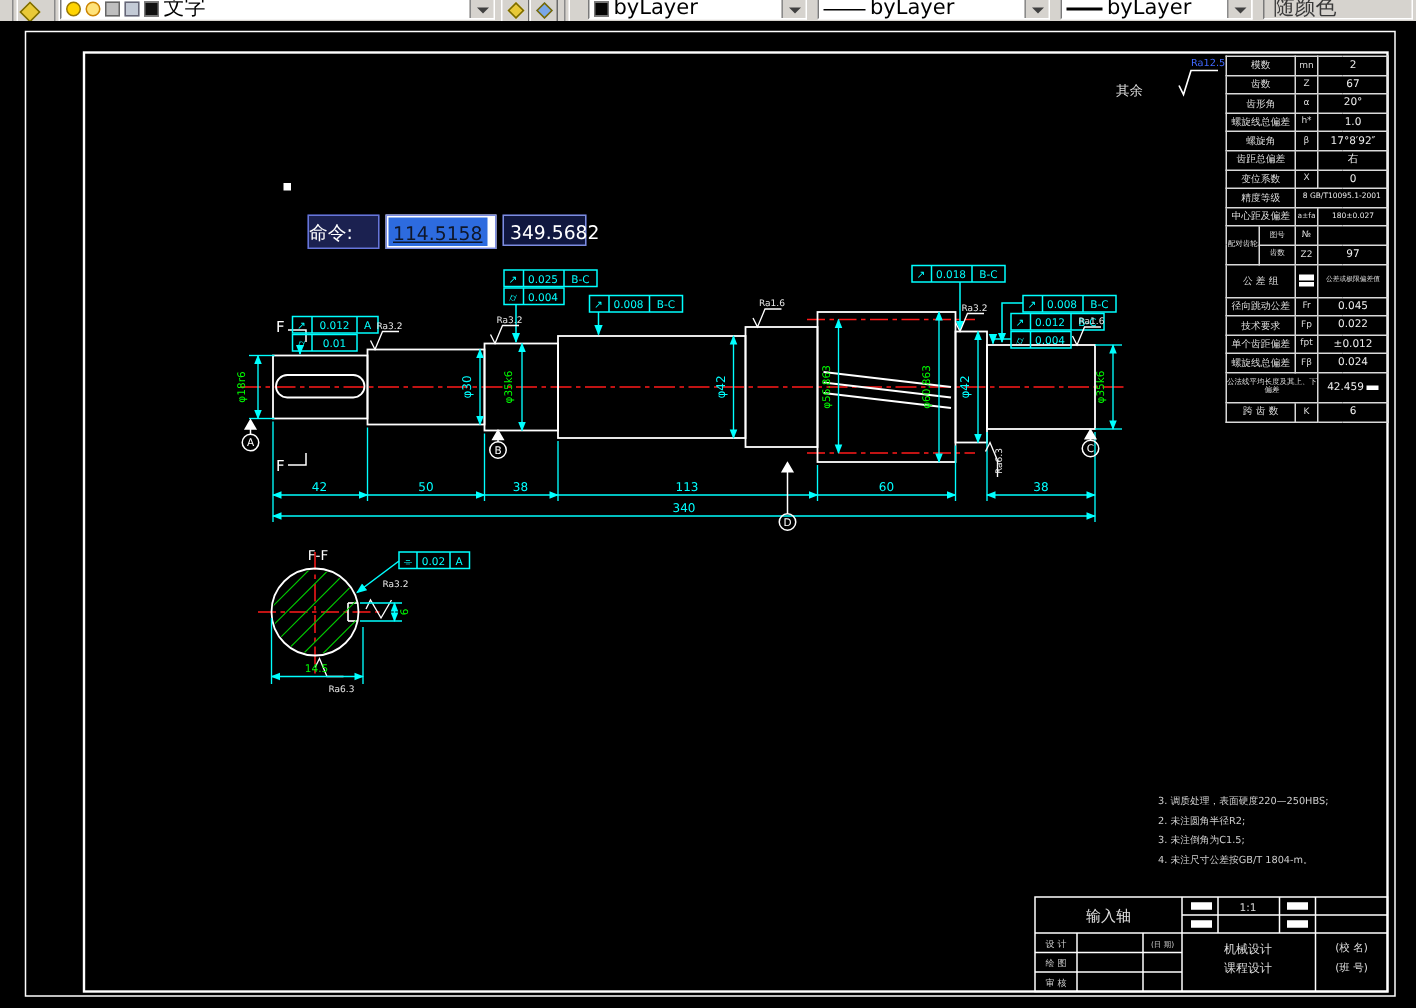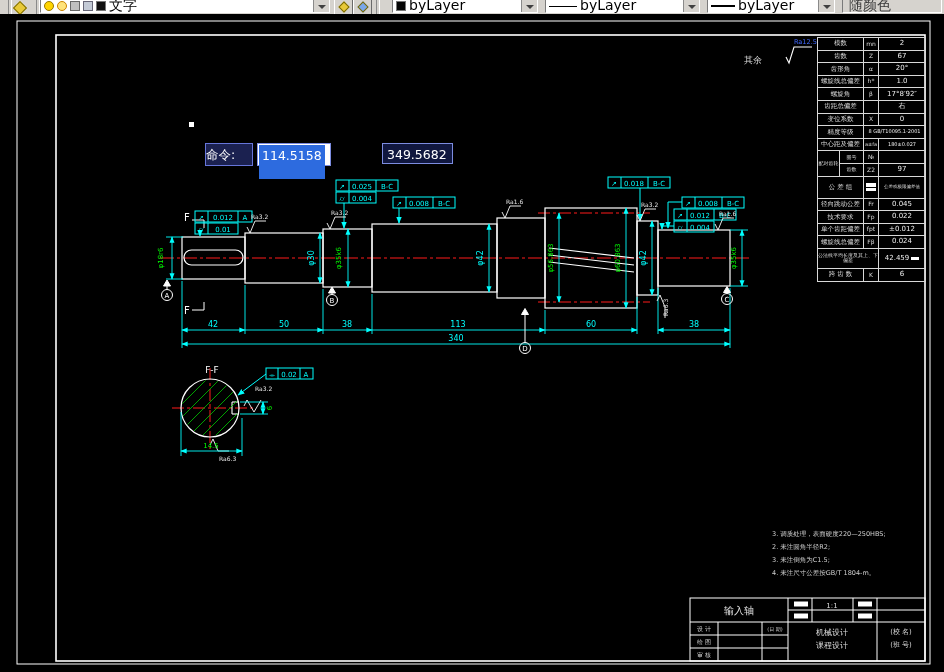--- a/index.html
+++ b/index.html
@@ -19,22 +19,22 @@
   .lineSample{height:1px;background:#000;margin-bottom:4px;}
   .tbbtn{position:absolute;top:-3px;width:17px;height:17px;background:#d6d3ce;border:1px solid;
     border-color:#fff #6a6a6a #6a6a6a #fff;display:flex;align-items:center;justify-content:center;}
   
   #canvas{position:absolute;left:0;top:14px;width:944px;height:658px;background:#000;}
   #canvas svg{position:absolute;left:0;top:0;}
   
   .tipbox{position:absolute;height:21px;line-height:21px;font-size:12.5px;color:#fff;}
   #tip-label{left:205px;top:129px;width:46px;background:#1b2150;border:1px solid #6675d9;text-align:left;}
   #tip-x{left:257px;top:129px;width:72px;background:#fff;border:1px solid #7c8ce0;}
-  #tip-x span{display:inline-block;background:#2d6bdf;color:#ffffff;height:34px;margin:1px 0 0 1px;padding:0 3px;}
-  #tip-y{left:335px;top:129px;width:71px;background:#10173f;border:1px solid #7c8ce0;padding-left:4px;box-sizing:border-box;margin-left:47px;}
+  #tip-x span{display:inline-block;background:#2d6bdf;color:#0f172a;height:19px;margin:1px 0 0 1px;padding:0 3px;text-decoration:underline;}
+  #tip-y{left:335px;top:129px;width:56px;background:#10173f;border:1px solid #7c8ce0;padding-left:4px;box-sizing:border-box;}
   
   #gear-table{position:absolute;left:817px;top:23px;width:108px;border-collapse:collapse;table-layout:fixed;}
   #gear-table td{border:1px solid #d8d8d8;color:#dcdcdc;text-align:center;padding:0;overflow:hidden;
     font-size:6.5px;line-height:1.05;}
   #gear-table tr{height:12.6px;}
   #gear-table td.val{font-size:7px;color:#eee;}
   #gear-table td.sym{font-size:6px;}
   #gear-table td.small{font-size:5px;}
   #gear-table td.tiny{font-size:4.5px;}
   .maskbox{background:#fff;width:10px;height:3.5px;margin:1px auto;}

